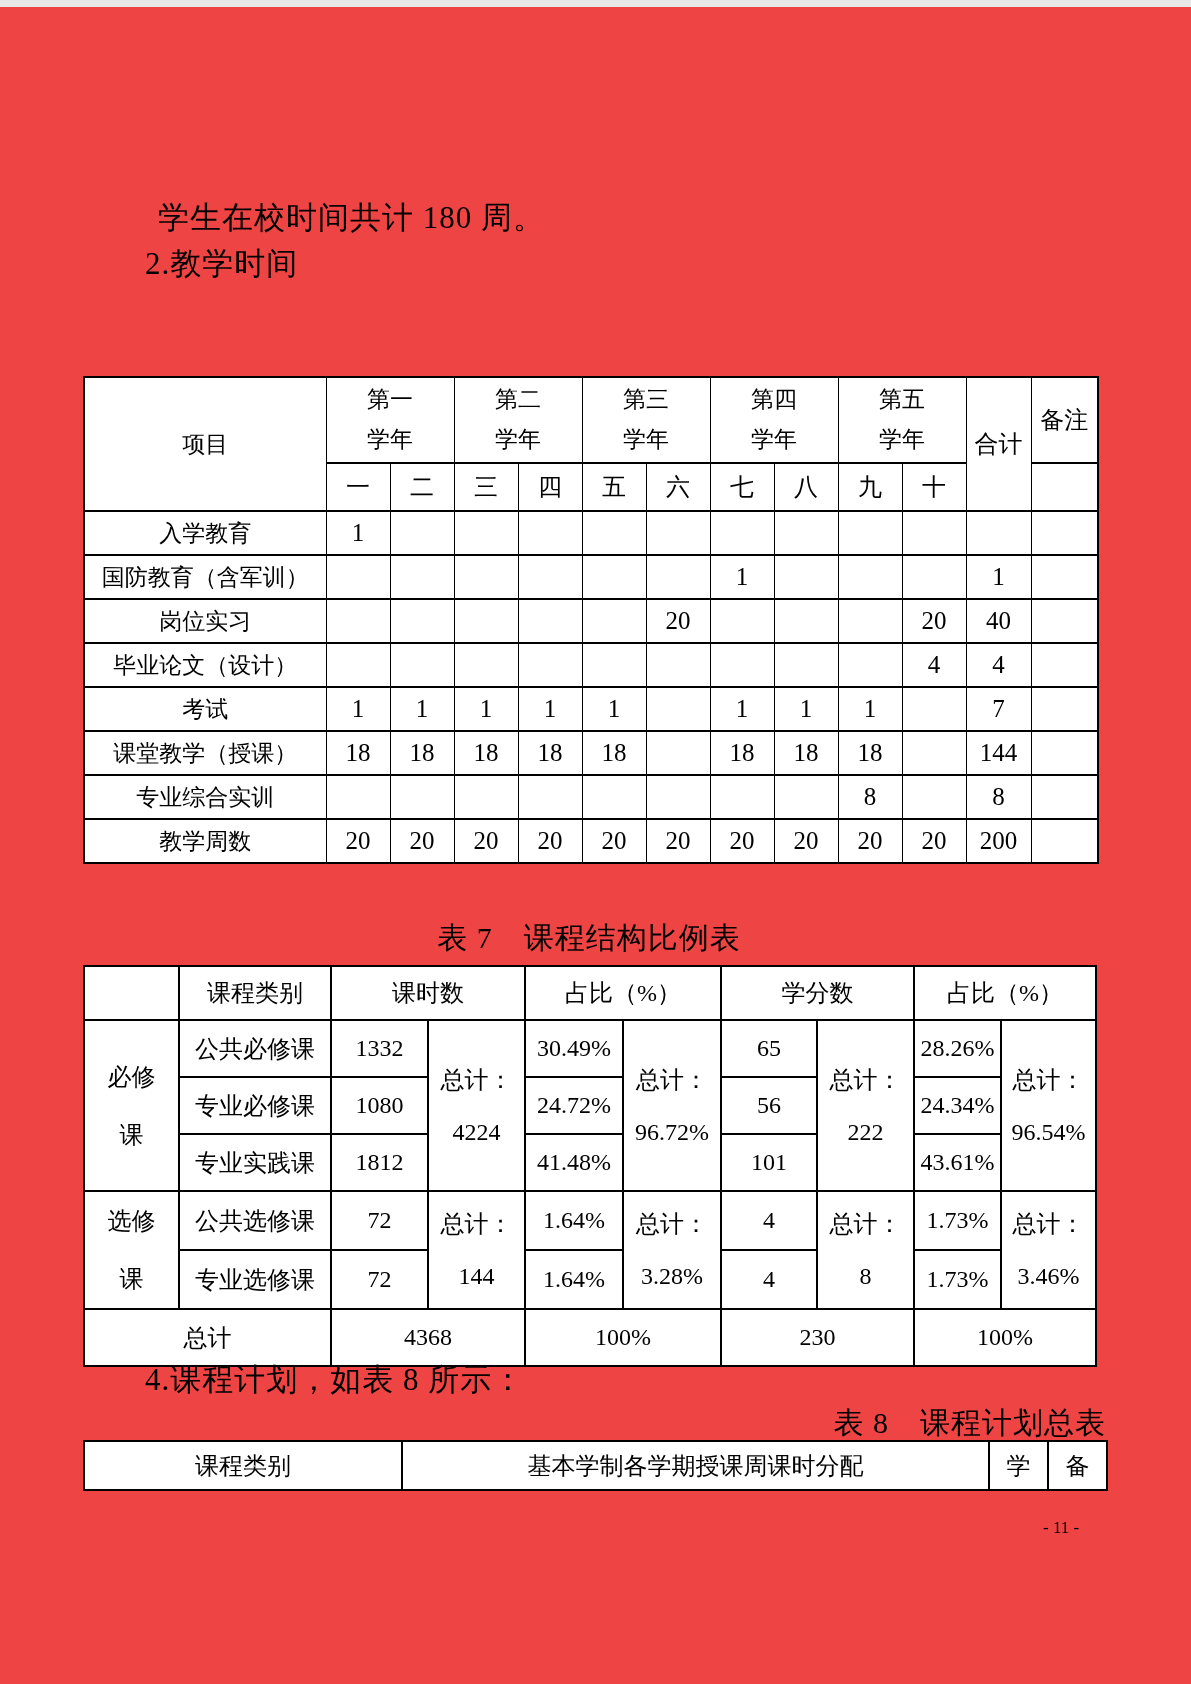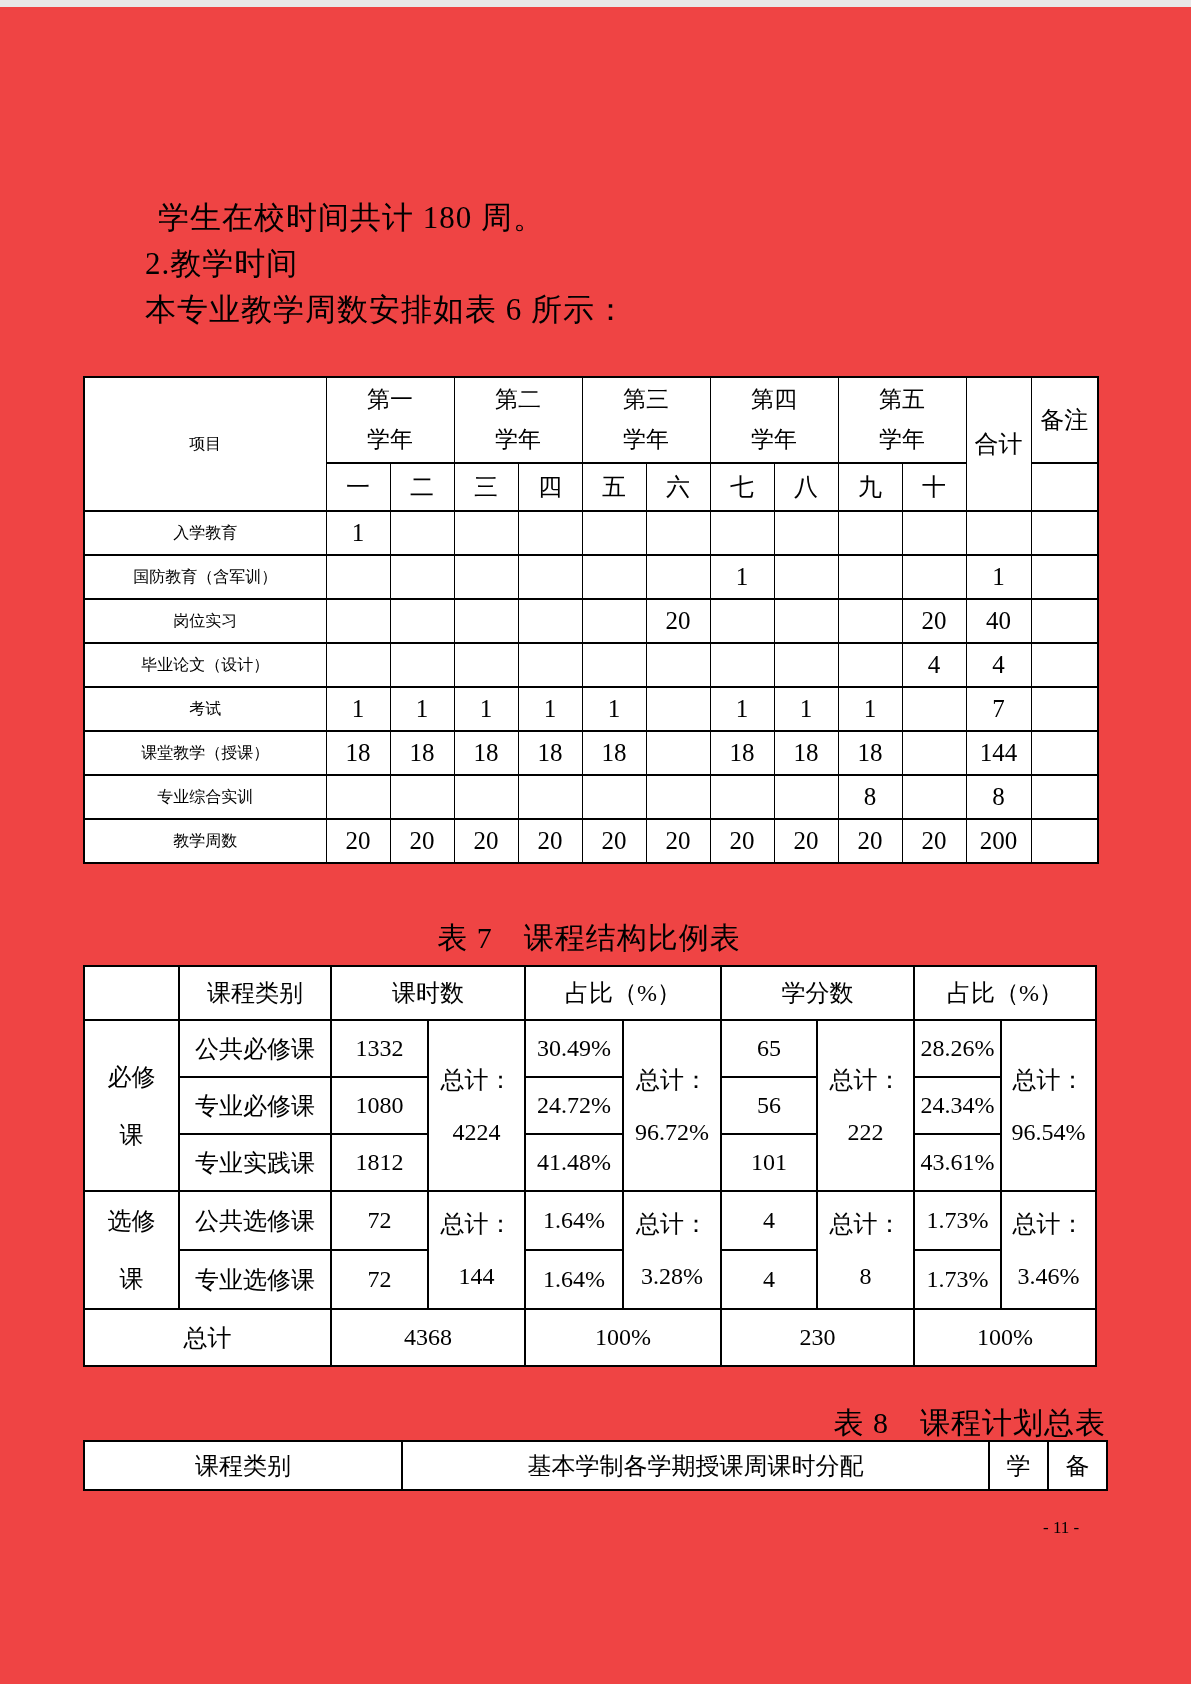--- a/index.html
+++ b/index.html
@@ -24,21 +24,21 @@
 
   
   .t6{top:369px; width:1014px; border:2px solid #000;}
   .t6 td{border:1px solid #000; border-top-width:2px; border-bottom-width:2px;
          text-align:center; vertical-align:middle; font-size:24px; padding:0; overflow:hidden;}
   .t6 .hr1{height:86px;}
   .t6 .hr2{height:48px;}
   .t6 .dr{height:44px;}
   .t6 .yc div{line-height:40px; font-size:23px;}
   .t6 .num{font-size:25px;}
-  .t6 .lbl{font-size:16px;}
+  .t6 .lbl{font-size:23px;}
 
   
   .t7{top:958px; width:1012px; border:2px solid #000;}
   .t7 td{border:2px solid #000; text-align:center; vertical-align:middle;
          font-size:24px; padding:0; overflow:hidden;}
   .t7 .hr{height:54px;}
   .t7 .dr{height:57px;}
   .t7 .gr{height:57px;}
   .t7 .grp div{line-height:58px;}
   .t7 .tc div{line-height:52px;}
@@ -50,21 +50,20 @@
 
   .footer{position:absolute; left:1043px; top:1511px; font-size:17px; white-space:nowrap;}
 </style>
 </head>
 <body>
 
 <div class="page">
 
   <div class="para p1">学生在校时间共计 180 周。</div>
   <div class="para p2">2.教学时间</div>
-  <div class="para p3">本专业教学周数安排如表 6 所示：</div>
 
 
   <table class="t6">
     <colgroup>
       <col style="width:242px">
         <col style="width:64px">
         <col style="width:64px">
         <col style="width:64px">
       <col style="width:64px">
         <col style="width:64px">
@@ -341,20 +340,21 @@
       <tr class="gr">
         <td colspan="2">总计</td>
         <td colspan="2">4368</td>
         <td colspan="2">100%</td>
         <td colspan="2">230</td>
         <td colspan="2">100%</td>
       </tr>
     </tbody>
   </table>
 
+  <div class="para p5">4.课程计划，如表 8 所示：</div>
   <div class="caption caption8">表 8　课程计划总表</div>
 
   <table class="t8">
     <colgroup>
       <col style="width:318px">
         <col style="width:587px">
         <col style="width:59px">
         <col style="width:59px">
     </colgroup>
     <tbody>

